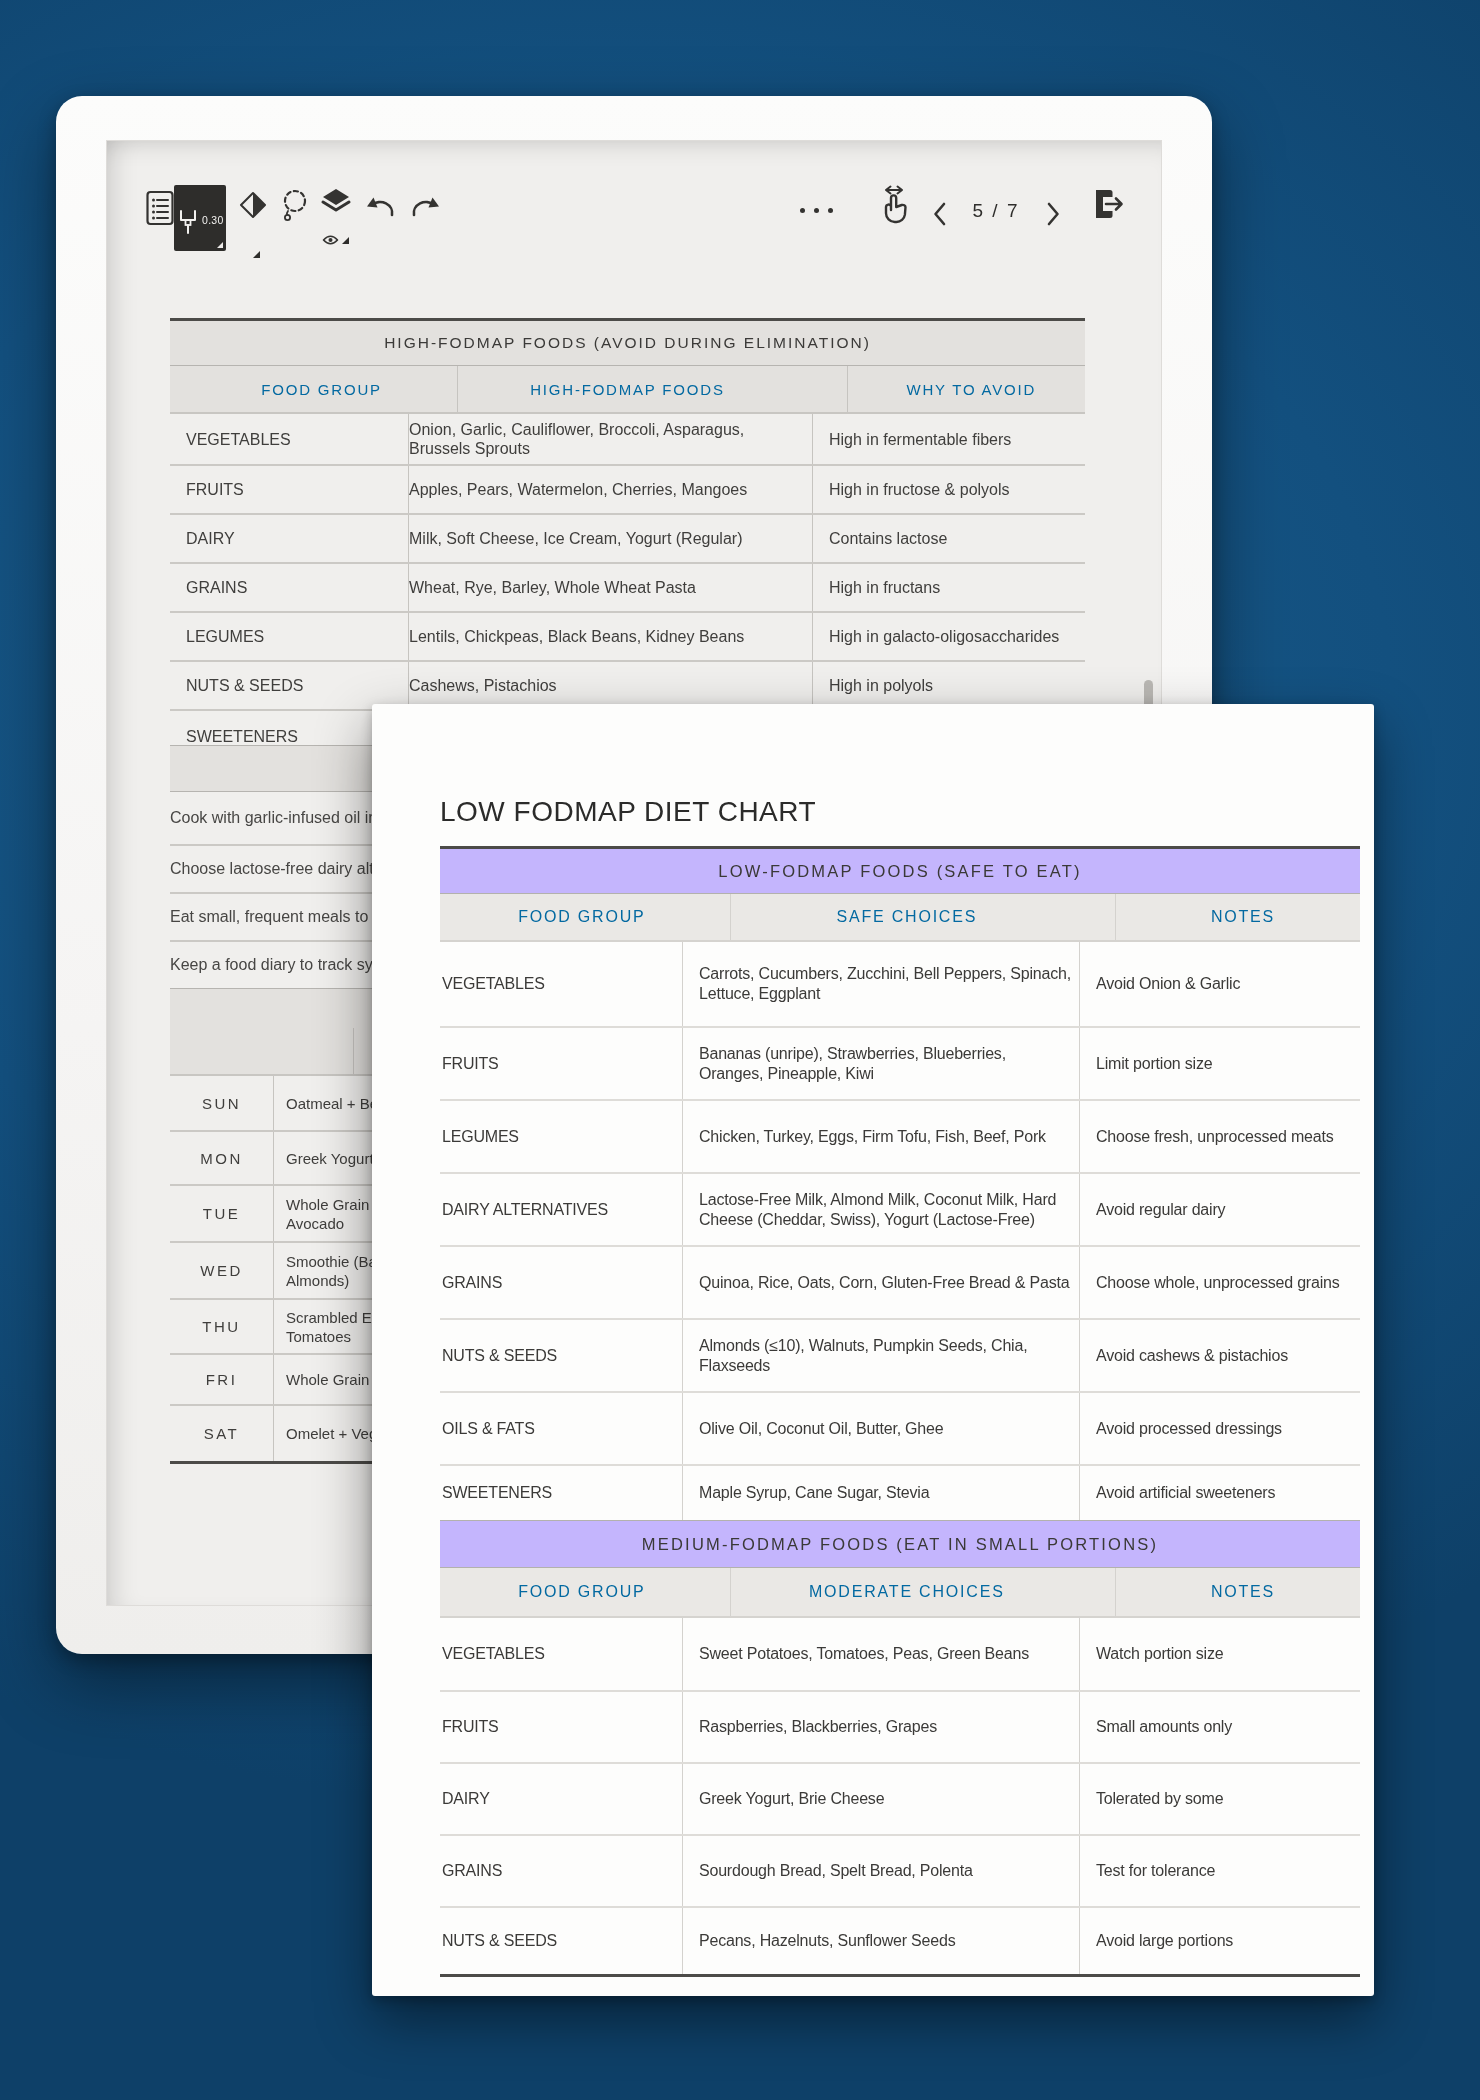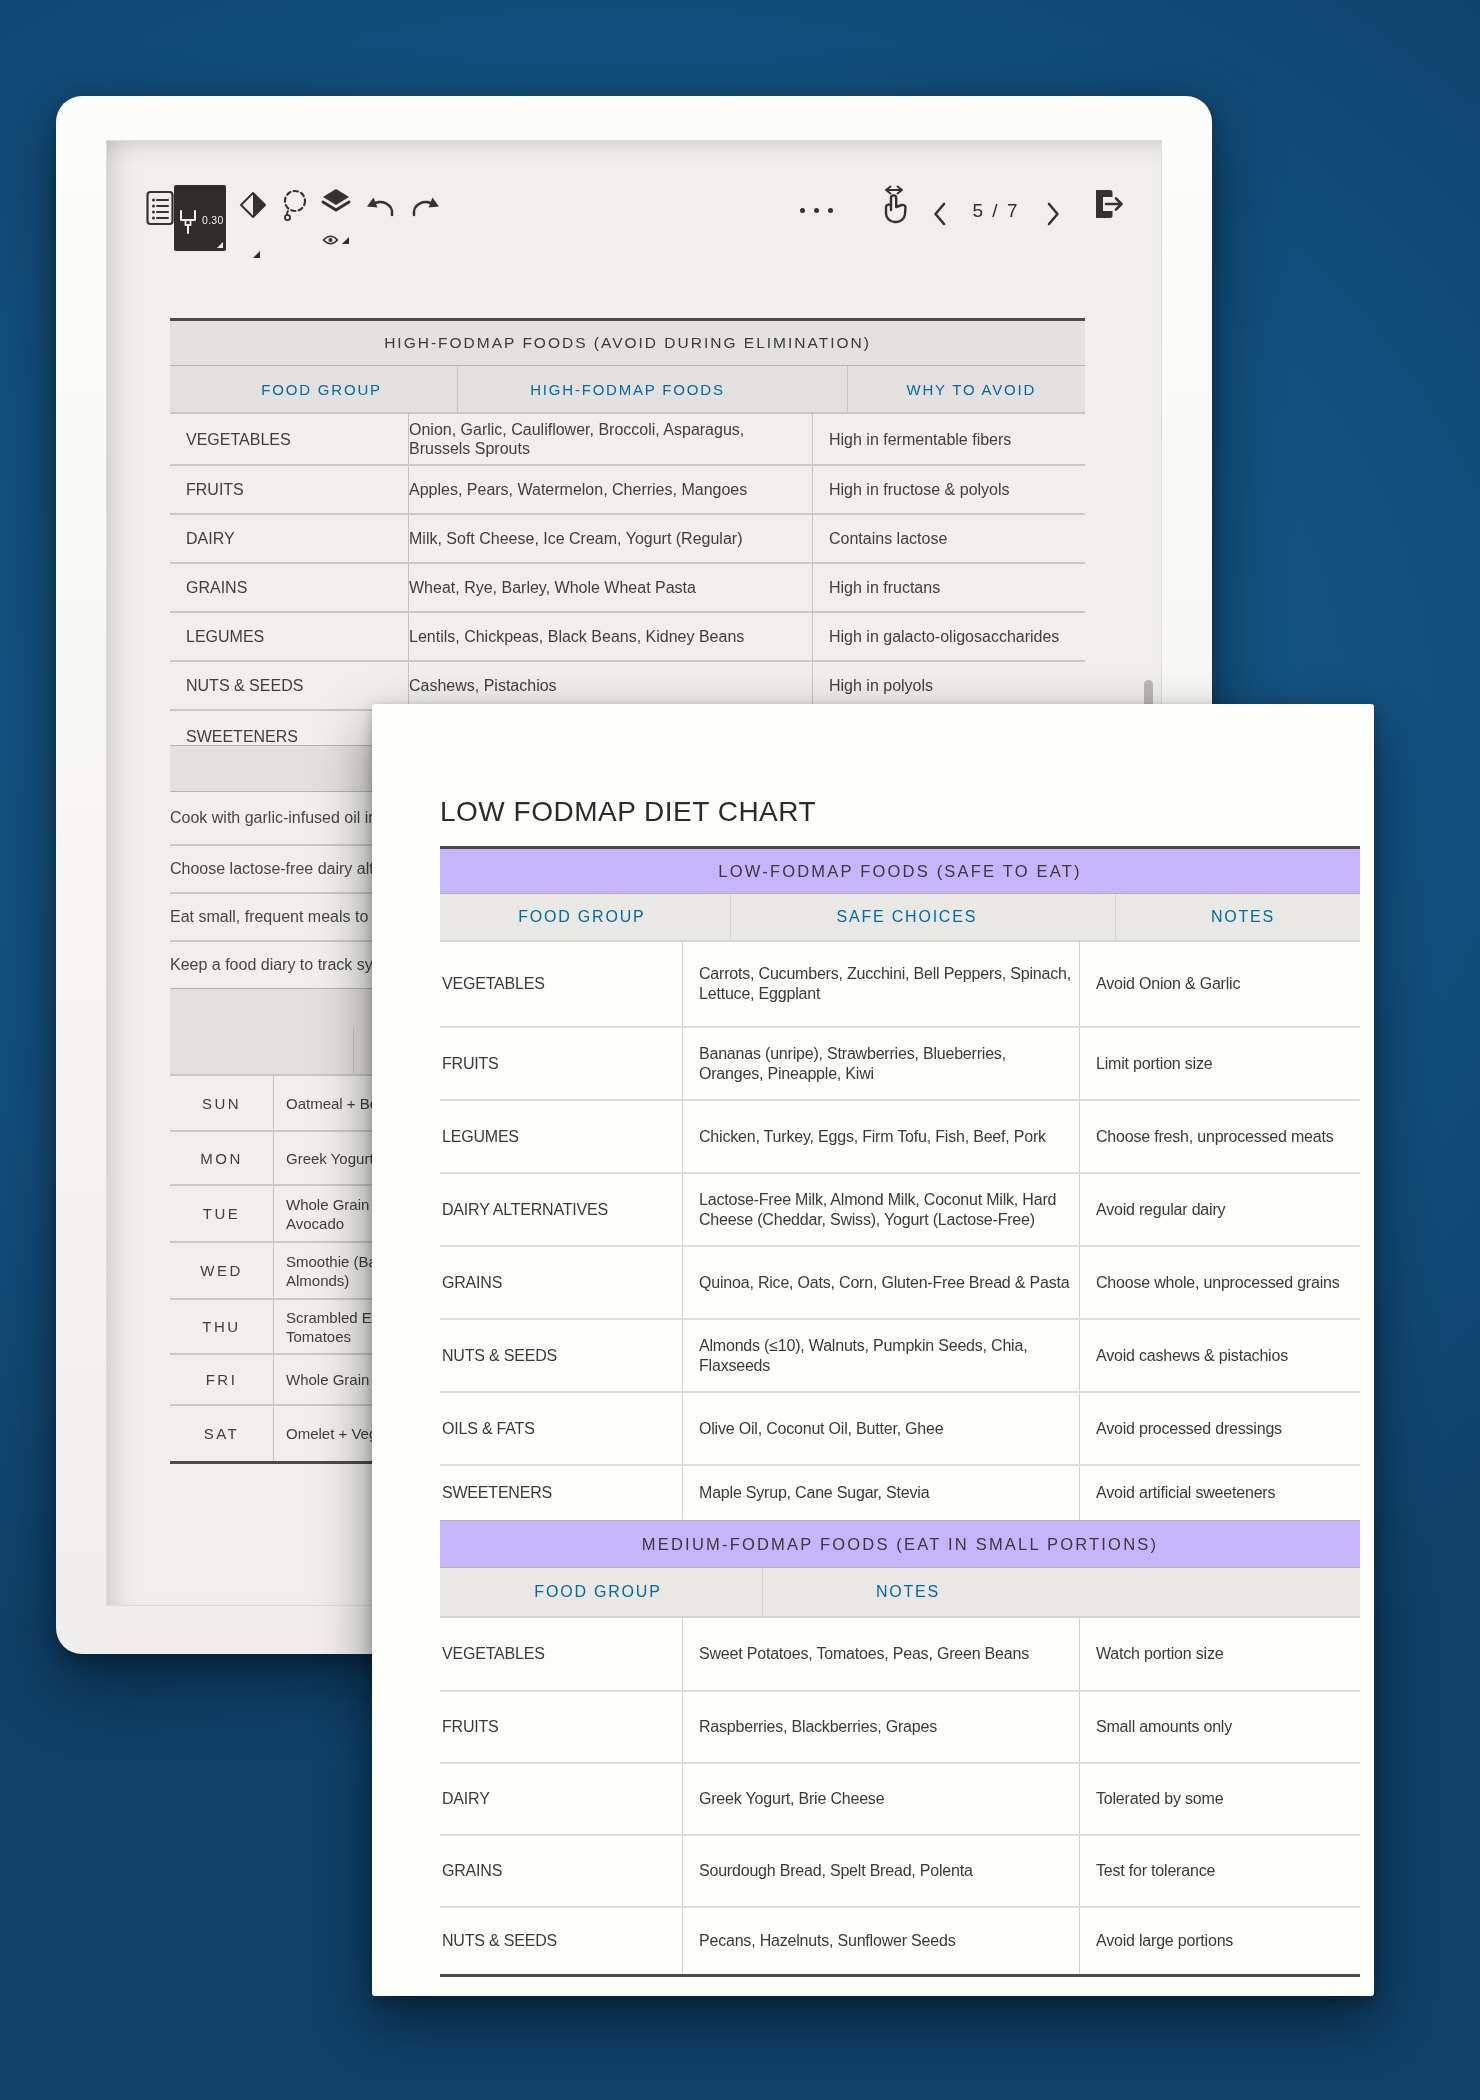--- a/index.html
+++ b/index.html
@@ -345,20 +345,21 @@
     </div>
     <div class="crow" style="min-height:54px;border-bottom:none;">
       <div class="cell c1">SWEETENERS</div>
       <div class="cell c2 cdiv">Maple Syrup, Cane Sugar, Stevia</div>
       <div class="cell c3 cdiv">Avoid artificial sweeteners</div>
     </div>
 
     <div class="cband" style="height:46px;">MEDIUM-FODMAP FOODS (EAT IN SMALL PORTIONS)</div>
     <div class="chead" style="height:48px;">
       <div class="hcell c1">FOOD GROUP</div>
+      <div class="hcell c2 cdiv">MODERATE CHOICES</div>
       <div class="hcell c3 cdiv">NOTES</div>
     </div>
 
     <div class="crow" style="min-height:72px;">
       <div class="cell c1">VEGETABLES</div>
       <div class="cell c2 cdiv">Sweet Potatoes, Tomatoes, Peas, Green Beans</div>
       <div class="cell c3 cdiv">Watch portion size</div>
     </div>
     <div class="crow" style="min-height:70px;">
       <div class="cell c1">FRUITS</div>

